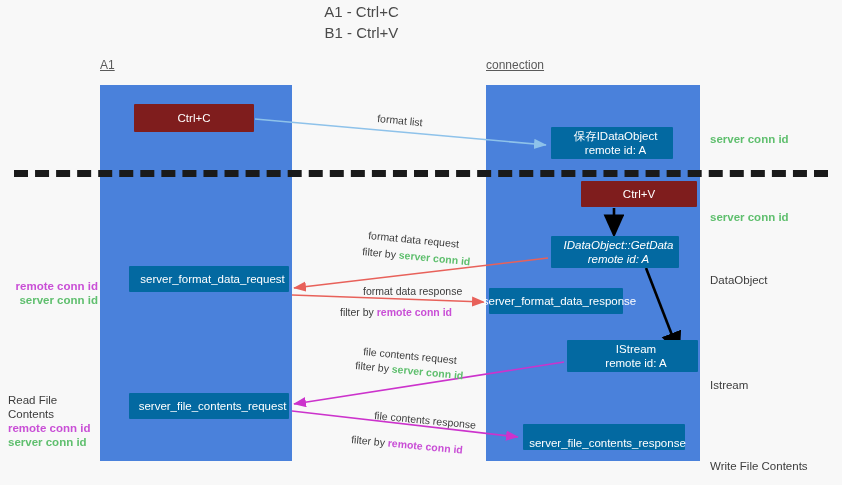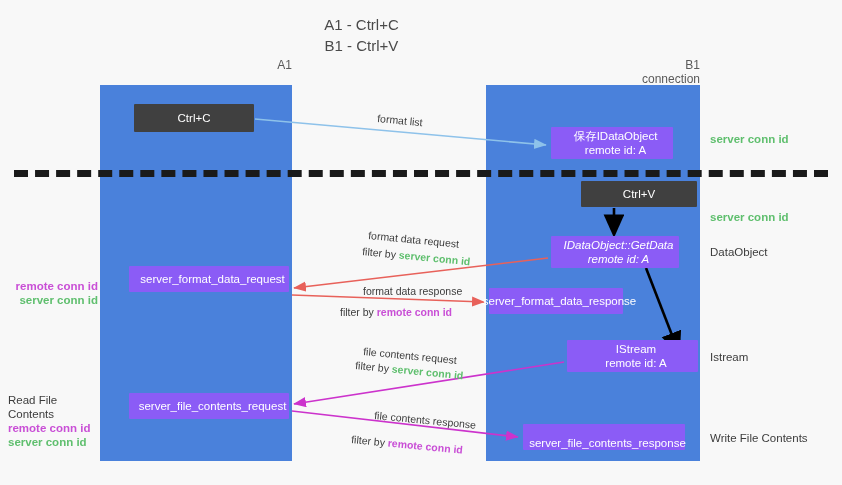--- a/index.html
+++ b/index.html
@@ -8,27 +8,27 @@
     background:#f8f8f8;
     font-family:"Liberation Sans","DejaVu Sans",sans-serif;
     position:relative;overflow:hidden;
     -webkit-font-smoothing:antialiased;
   }
   .canvas{position:absolute;inset:0;}
   .abs{position:absolute;}
 
   
   #title{
-    left:0;top:14px;width:723px;text-align:center;
+    left:0;top:1px;width:723px;text-align:center;
     font-size:15px;color:#4a4a4a;line-height:21px;
   }
 
   
   .lane-head{
-    text-align:right;font-size:12px;color:#5a5a5a;line-height:14px;
+    text-align:left;font-size:12px;color:#5a5a5a;line-height:14px;text-decoration:underline;
   }
   #head-a1{left:100px;top:58px;width:192px;}
   #head-b1{left:486px;top:58px;width:214px;}
 
   
   .lane{background:#4a81db;}
   #lane-a1{left:100px;top:85px;width:192px;height:376px;}
   #lane-b1{left:486px;top:85px;width:214px;height:376px;}
 
   
@@ -37,38 +37,38 @@
     border-top:7px dashed #1a1a1a;
   }
 
   
   .node{
     box-sizing:border-box;
     display:flex;align-items:center;justify-content:center;
     text-align:center;color:#ffffff;font-size:11.5px;line-height:14px;
     border-radius:1px;
   }
-  .node.green{background:#404040;}
-  .node.orange{background:#8b5cf6;padding-left:7px;}
+  .node.green{background:#7f1d1d;}
+  .node.orange{background:#0369a1;padding-left:7px;}
   .node .l2{display:block;}
 
   #n-ctrlc{left:134px;top:104px;width:120px;height:28px;}
   #n-save-ido{left:551px;top:127px;width:122px;height:32px;}
   #n-ctrlv{left:556px;top:181px;width:116px;height:26px;margin-left:25px;}
   #n-getdata{left:551px;top:236px;width:128px;height:32px;font-style:italic;}
   #n-fmt-req{left:129px;top:266px;width:160px;height:26px;}
   #n-fmt-resp{left:489px;top:288px;width:134px;height:26px;}
   #n-istream{left:567px;top:340px;width:131px;height:32px;}
   #n-file-req{left:129px;top:393px;width:160px;height:26px;}
   #n-file-resp{left:523px;top:424px;width:162px;height:26px;align-items:flex-end;}
 
   
   .side{font-size:11.5px;line-height:14px;}
   .side.green-txt{color:#5fbf6e;font-weight:bold;}
-  .side.dark{color:#3c3c3c;}
+  .side.dark{color:#3c3c3c;margin-top:28px;}
   #s-conn1{left:710px;top:132px;}
   #s-conn2{left:710px;top:210px;}
   #s-dataobject{left:710px;top:245px;}
   #s-istream{left:710px;top:350px;}
   #s-writefile{left:710px;top:431px;}
 
   
   .lside{font-size:11.5px;line-height:14px;font-weight:bold;}
   .c-remote{color:#c94fd6;}
   .c-server{color:#5fbf6e;}
@@ -101,21 +101,20 @@
 
   <div class="abs" id="title">
     <div>A1 - Ctrl+C</div>
     <div>B1 - Ctrl+V</div>
   </div>
 
   <div class="abs lane-head" id="head-a1">
     <div>A1</div>
   </div>
   <div class="abs lane-head" id="head-b1">
-    <div>B1</div>
     <div>connection</div>
   </div>
 
   <div class="abs lane" id="lane-a1"></div>
   <div class="abs lane" id="lane-b1"></div>
 
   <svg id="wires">
     <defs>
       <marker id="ah-blue" markerWidth="9" markerHeight="9" refX="7.5" refY="3.2" orient="auto">
         <path d="M0,0 L8,3.2 L0,6.4 z" fill="#8ec2ea"></path>

